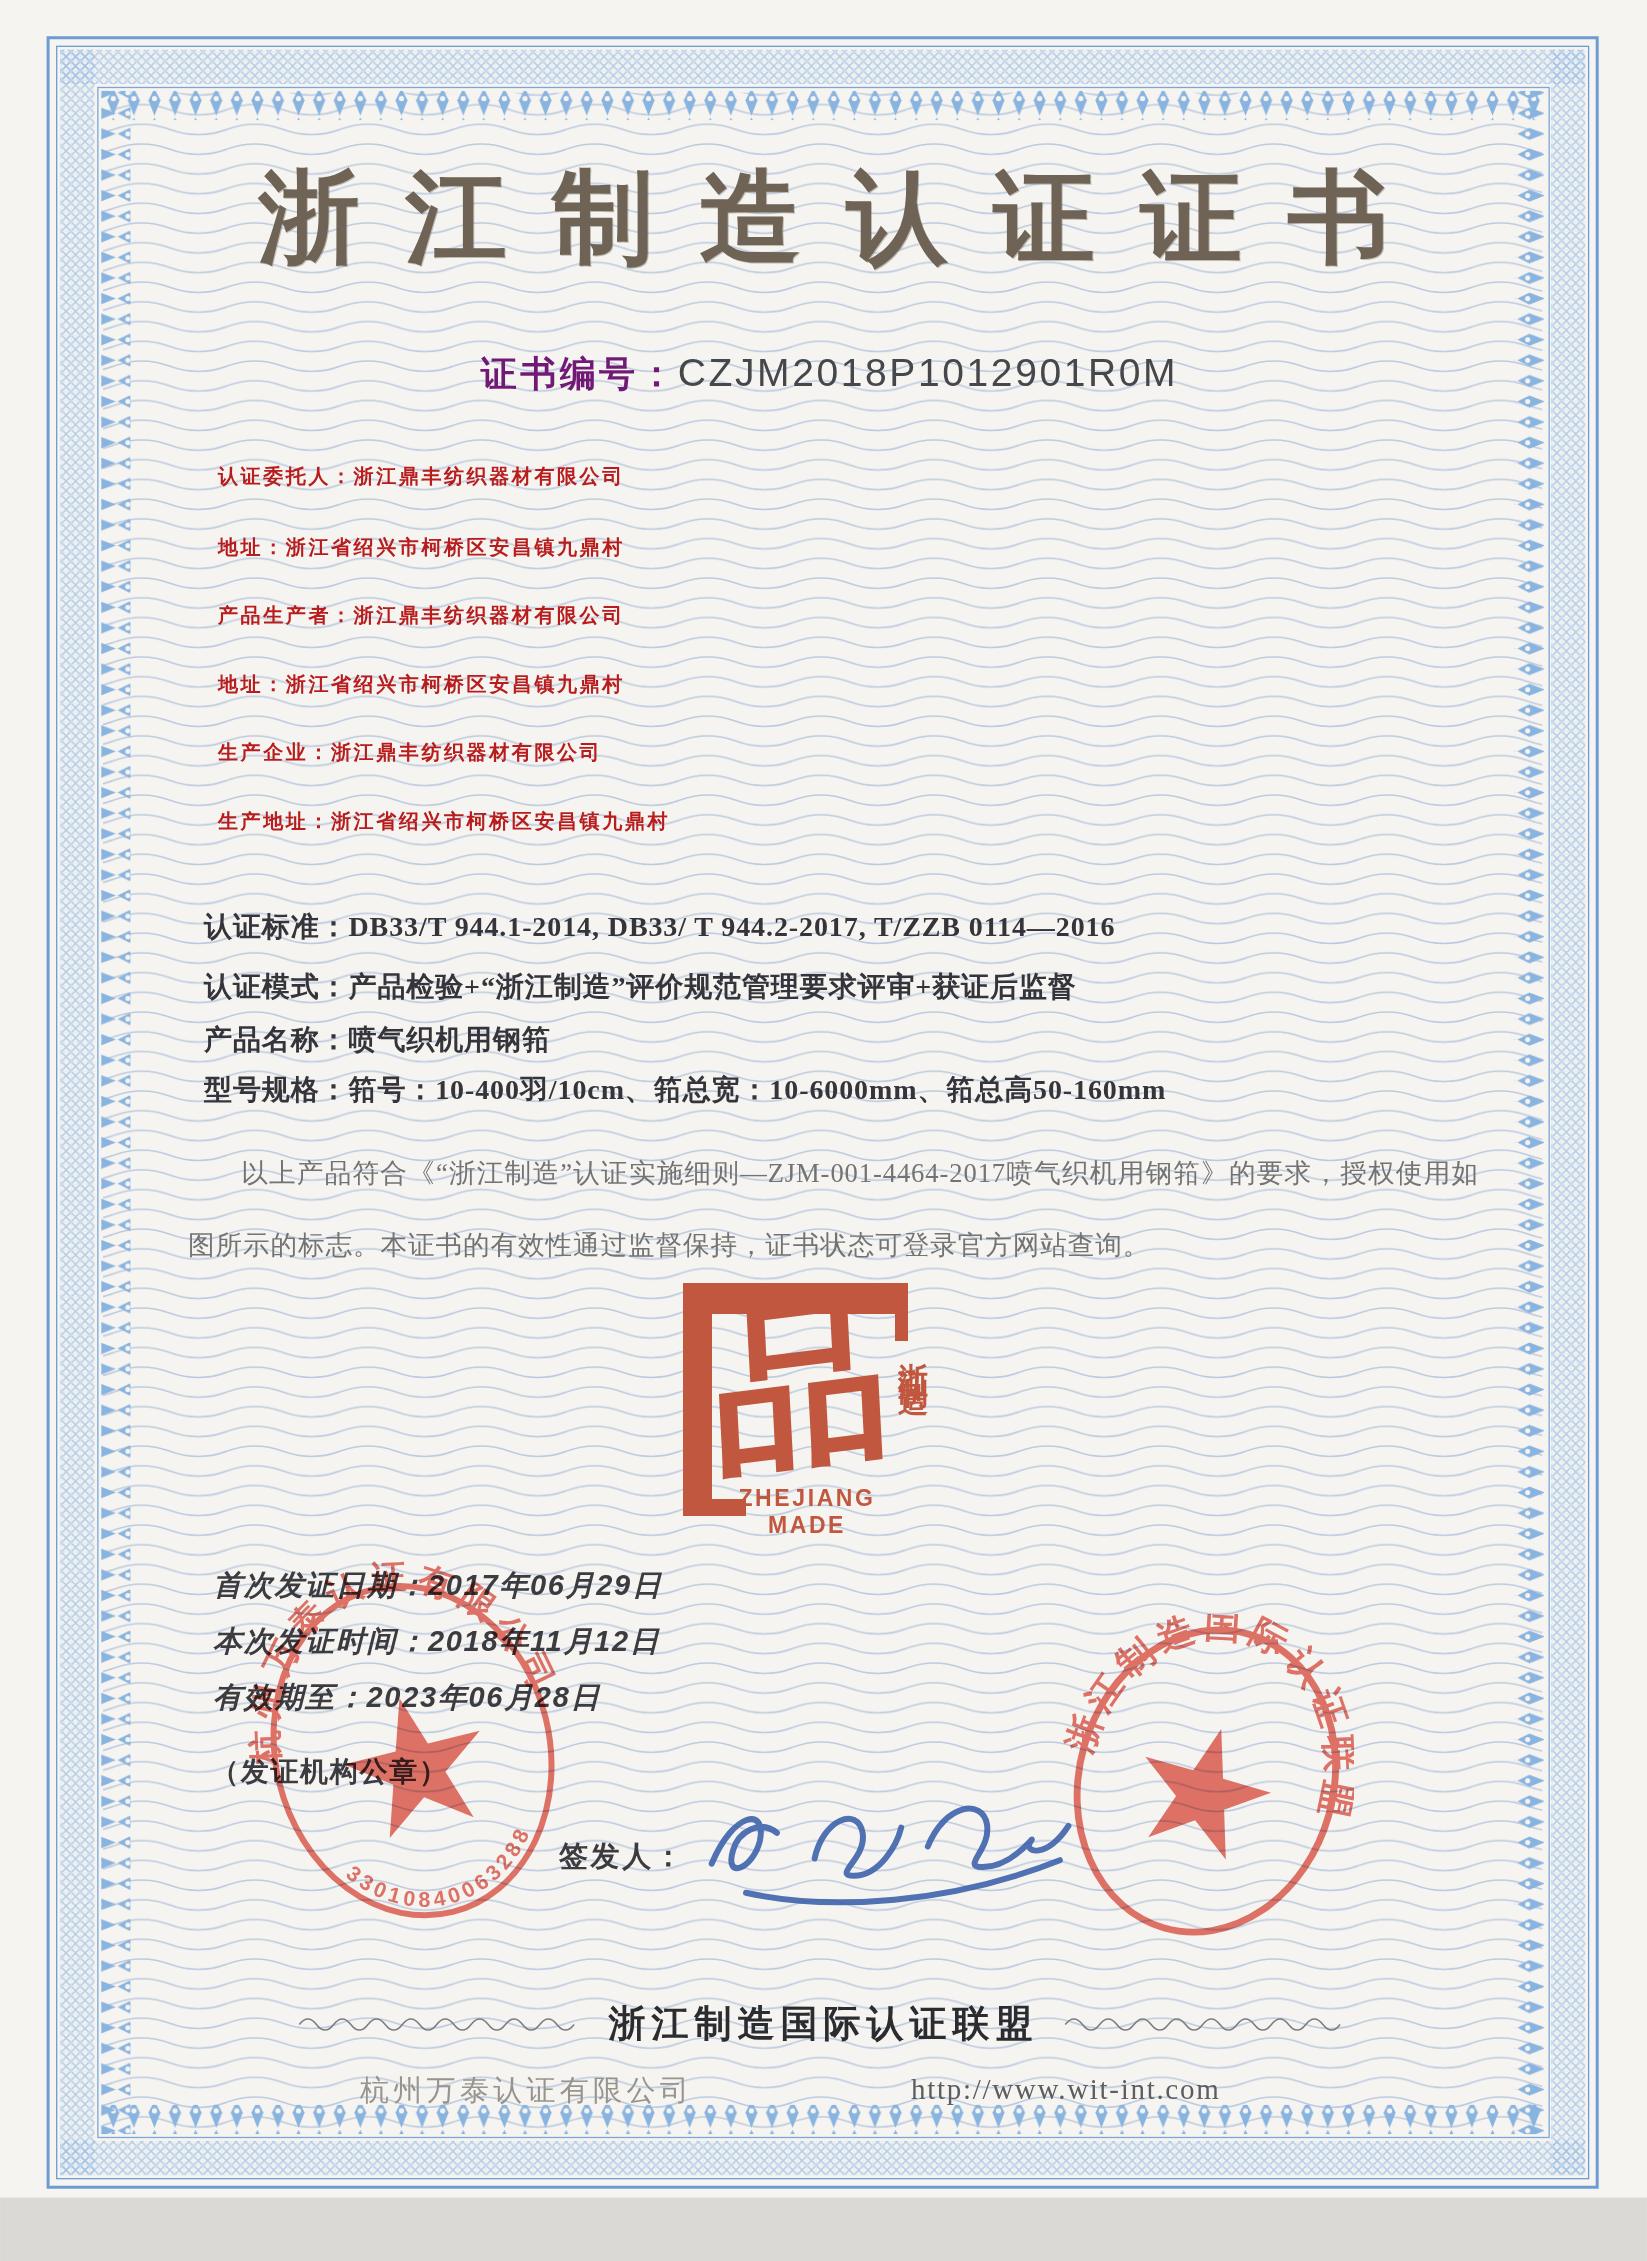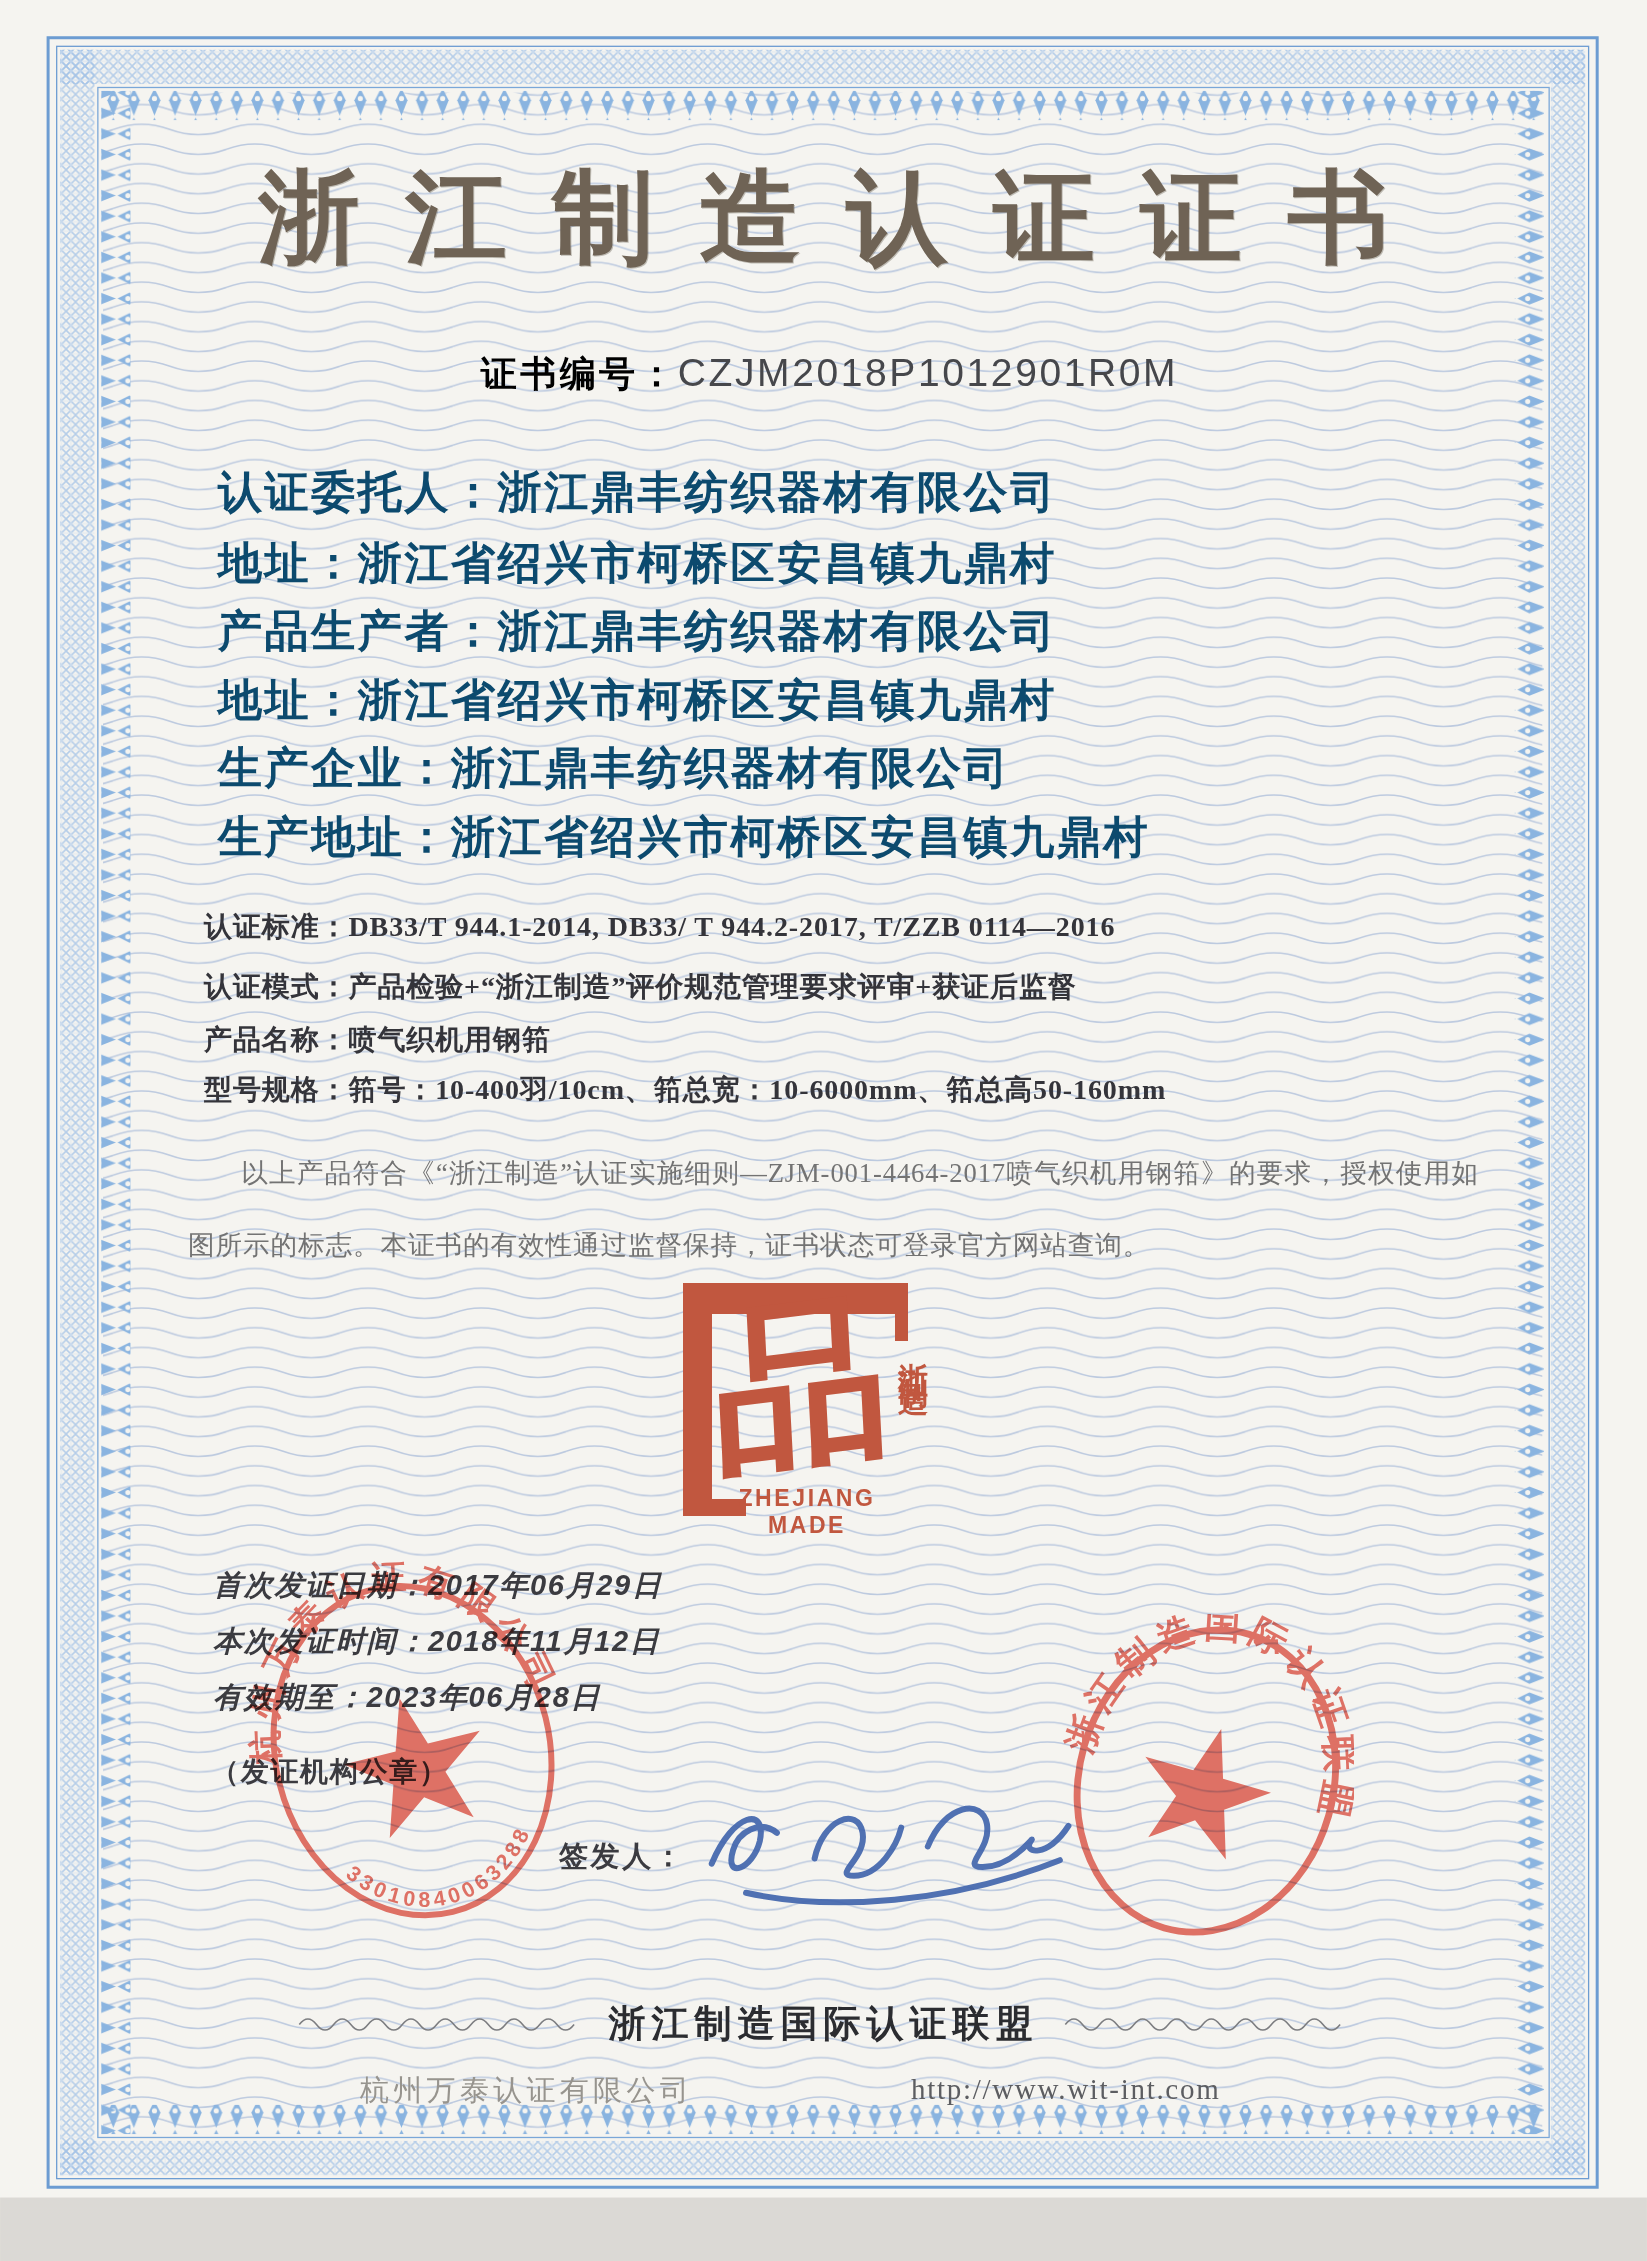--- a/index.html
+++ b/index.html
@@ -6,24 +6,24 @@
   .sheet{position:relative;width:1647px;height:2261px;background:#f5f4f0;overflow:hidden;
          font-family:"Liberation Sans","DejaVu Sans",sans-serif;color:#313237;}
   .bg{position:absolute;left:0;top:0;z-index:0;}
   .layer{position:absolute;z-index:2;}
 
   .title{left:0;right:0;top:151px;text-align:center;
          font-family:Liberation Mono, monospace;font-weight:700;
          font-size:101px;letter-spacing:46px;color:#6f6355;text-indent:46px;
          text-shadow:0.9px 0.9px 0 rgba(90,80,65,.35);}
   .certno{left:0;right:0;top:350px;text-align:center;}
-  .certno .lbl{font-size:36px;font-weight:700;color:#000000;letter-spacing:3.4px;margin-left:12px;}
+  .certno .lbl{font-size:36px;font-weight:700;color:#701a75;letter-spacing:3.4px;margin-left:12px;}
   .certno .num{font-size:39px;color:#46474b;letter-spacing:2.6px;font-weight:400;}
 
-  .frow{left:218px;font-size:44px;font-weight:700;letter-spacing:2.6px;color:#0c4a6e;white-space:nowrap;}
+  .frow{left:218px;font-size:20px;font-weight:700;letter-spacing:2.6px;color:#b91c1c;white-space:nowrap;}
 
   .srow{left:204px;font-size:28px;font-weight:700;letter-spacing:0.9px;color:#34343a;white-space:nowrap;
         font-family:"Liberation Serif","DejaVu Serif",serif;}
 
   .statement{left:188px;width:1291px;top:1137px;font-family:"Liberation Serif","DejaVu Serif",serif;
              font-size:26.6px;line-height:72px;color:#737373;text-align:justify;text-indent:2em;letter-spacing:0.9px;}
 
   
   .logo{left:683px;top:1283px;width:250px;height:240px;}
   .logo .bar{position:absolute;background:#c1573f;}

